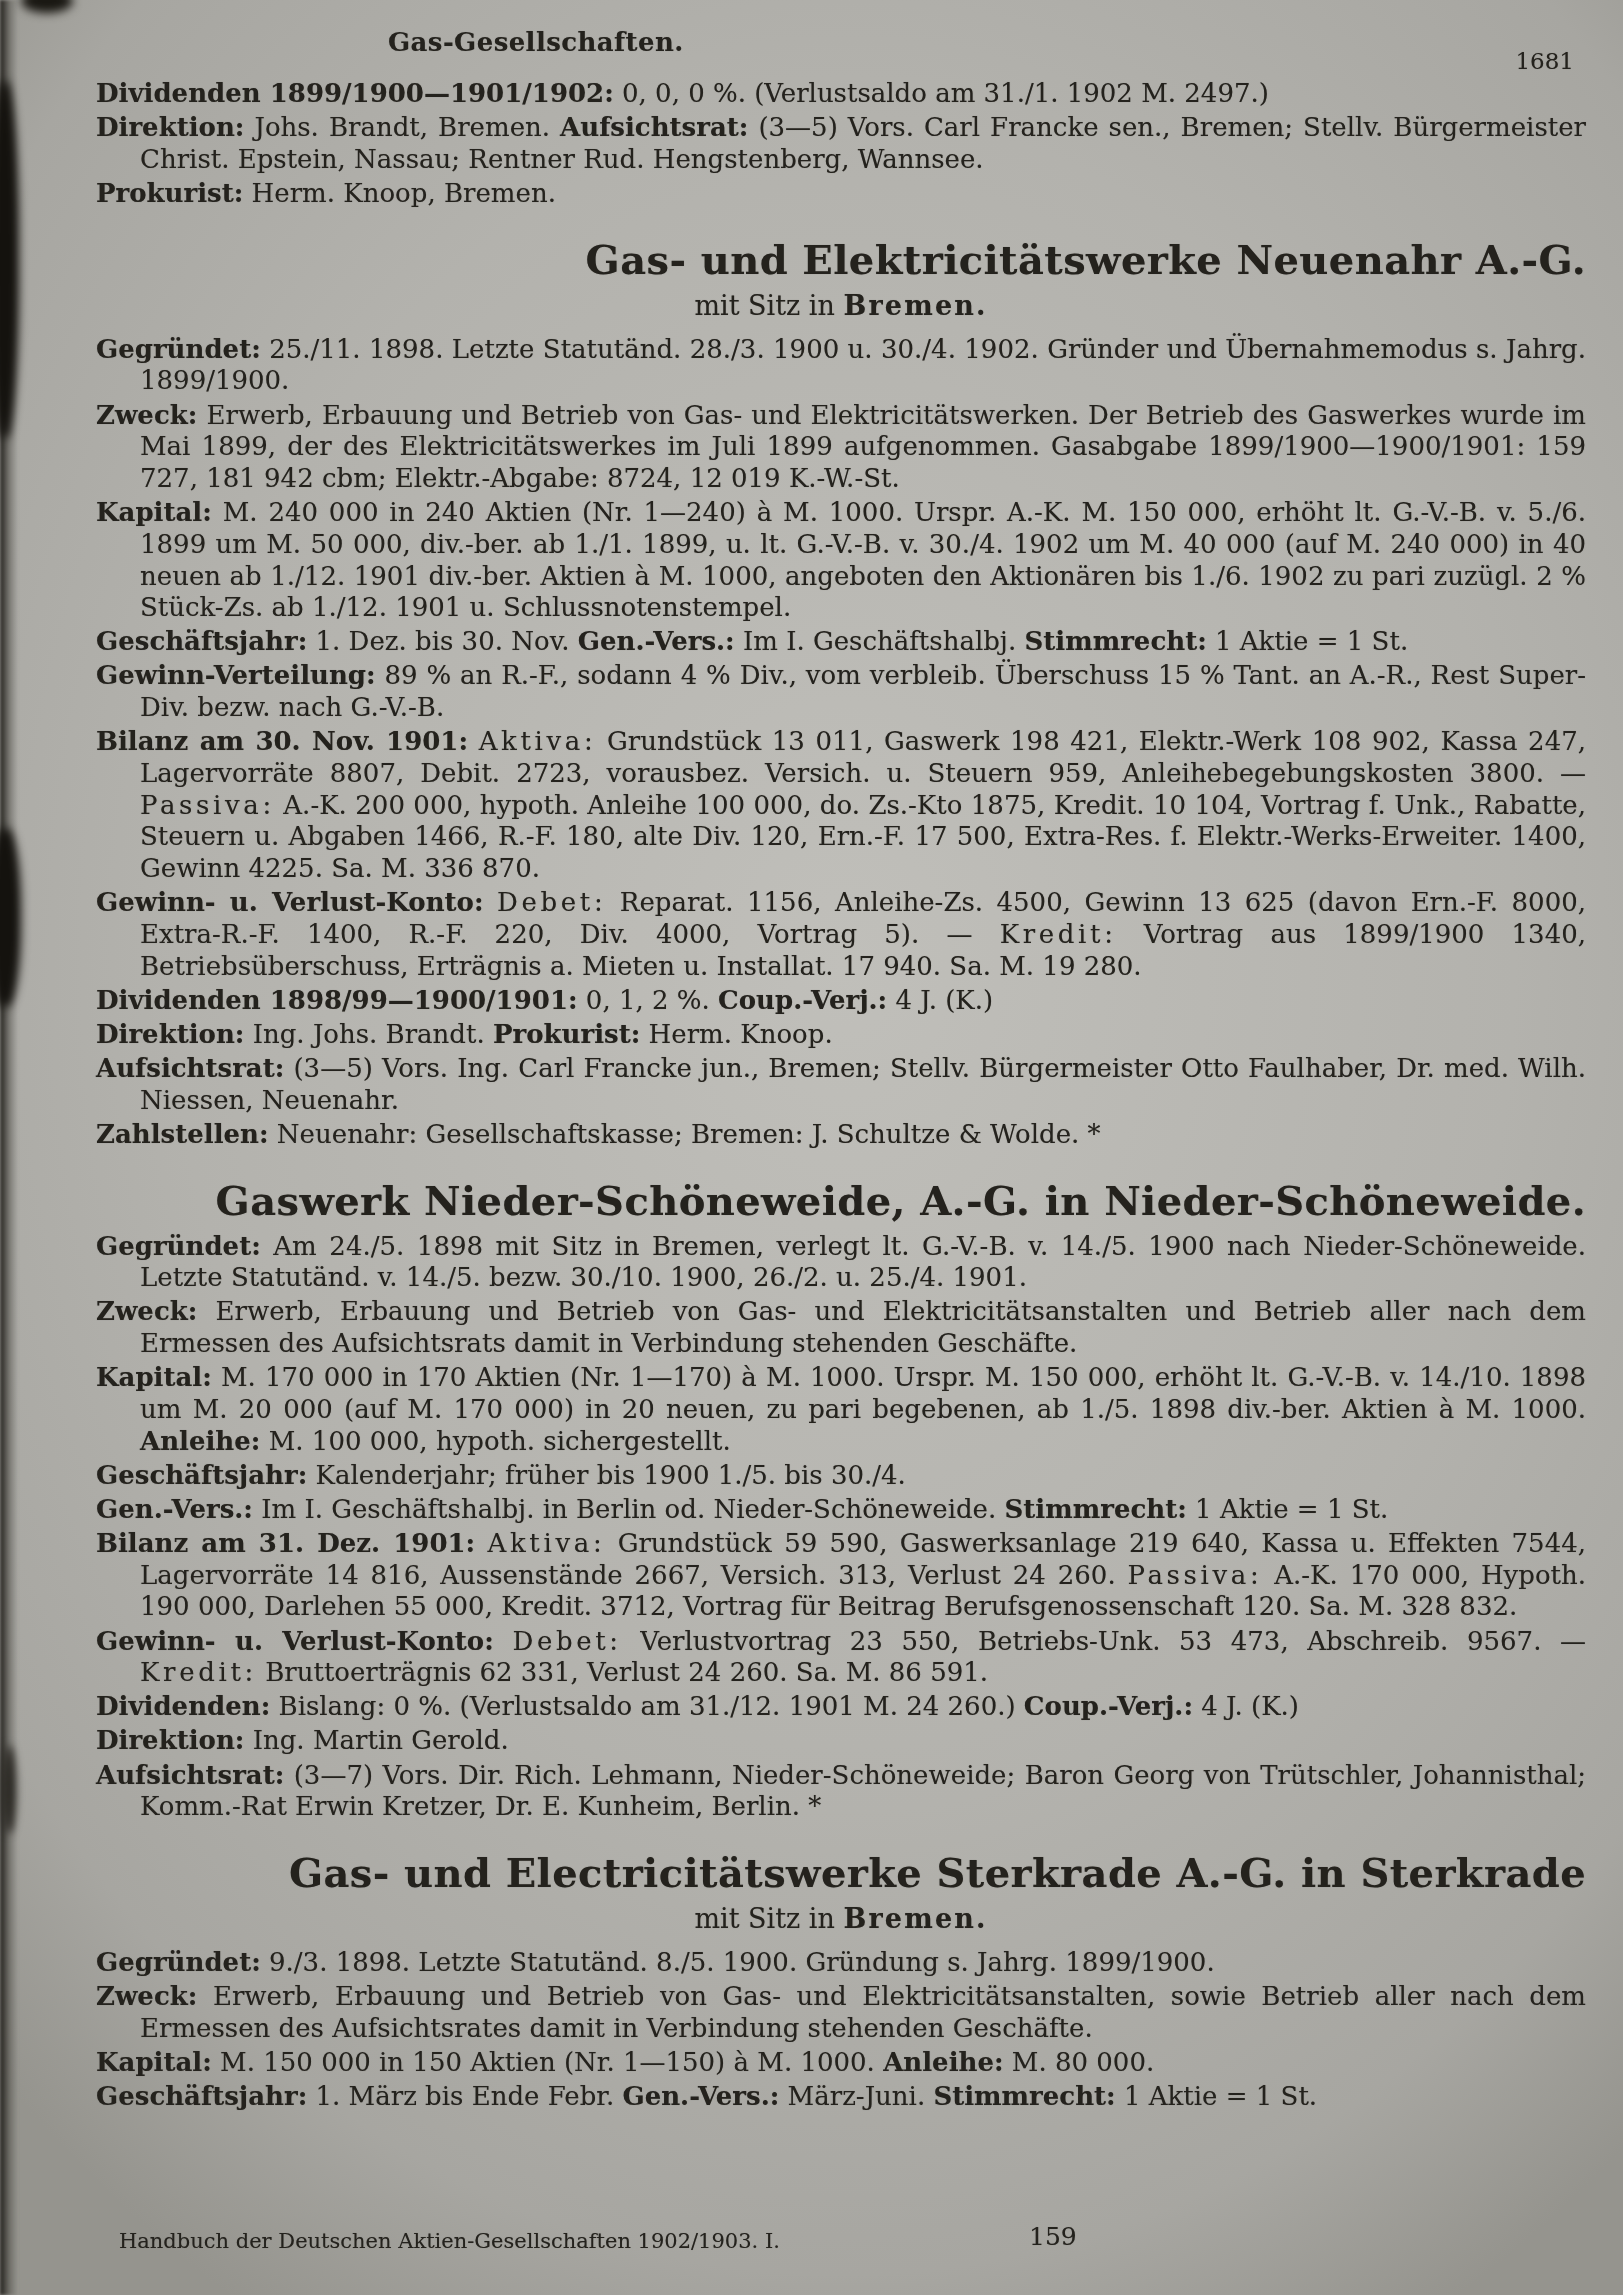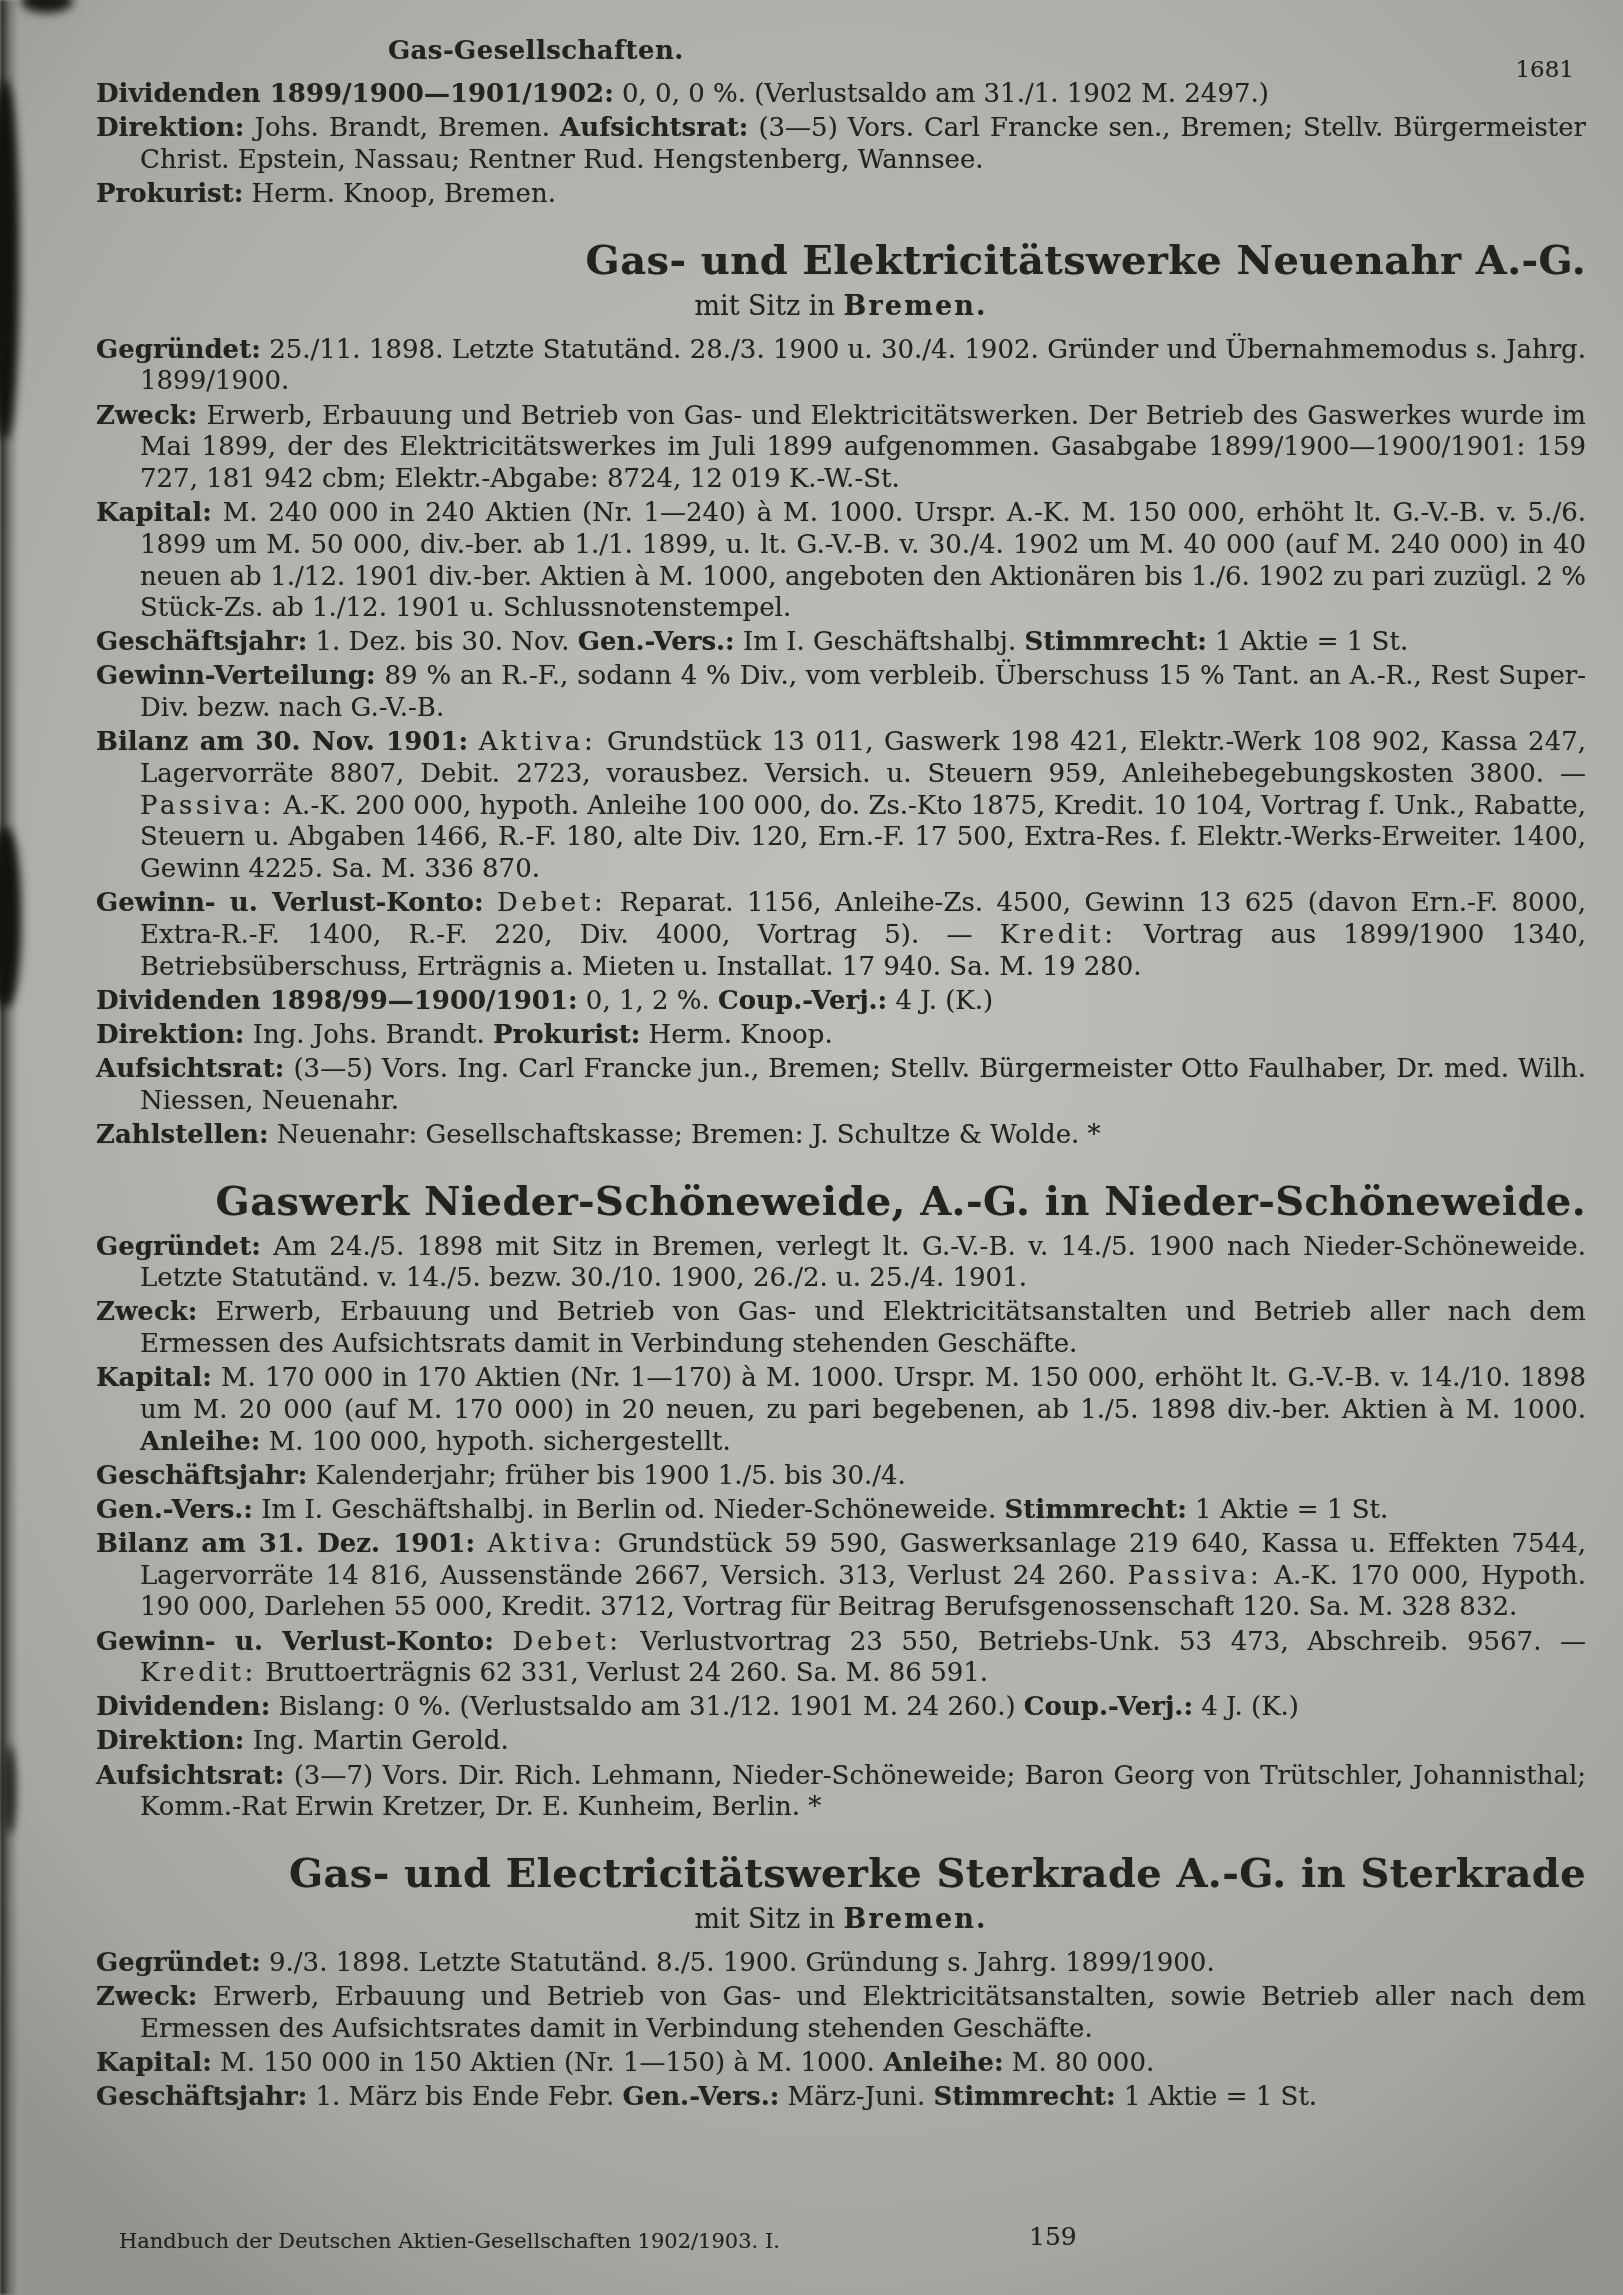--- a/index.html
+++ b/index.html
@@ -24,21 +24,21 @@
     left: 0; top: 0; bottom: 0; width: 18px;
     background: linear-gradient(90deg, rgba(20,18,14,0.9) 0%, rgba(72,70,64,0.45) 55%, rgba(120,118,110,0) 100%);
     filter: blur(1.6px);
   }
   .smudge-a { left: -9.7px; top: 81px;  width: 29px; height: 357px; border-radius: 45%; filter: blur(4.9px); }
   .smudge-b { left: -11.4px; top: 828px; width: 32px; height: 179px; border-radius: 45%; filter: blur(4.9px); }
   .smudge-c { left: 1.6px;   top: 1745px; width: 14.6px; height: 89px; border-radius: 50%; filter: blur(4px); background: #2a2823; }
   .corner-top { left: 21px; top: -11.4px; width: 52px; height: 24px; border-radius: 50%; filter: blur(4.9px); background: #191712; }
 
   
-  .running-head { position: absolute; top: 28px; left: 0; width: 100%; height: 49px; text-align: right; }
+  .running-head { position: absolute; top: 20px; left: 0; width: 100%; height: 49px; text-align: right; }
   .head-title  { position: absolute; left: 388px; top: 6.5px;  font-weight: 700; font-size: 26px; letter-spacing: 0.4px; }
   .head-page   { position: absolute; right: 49px; top: 1.6px;  font-size: 23px; margin-top: 26px; }
 
   
   .page-content { position: absolute; top: 78px; left: 96px; width: 1490px; }
 
   .company { margin: 0; }
   .company-title {
     margin: 28px 0 8px; text-align: right;
     font-size: 40px; font-weight: 700; letter-spacing: 0.4px; line-height: 1.1;

